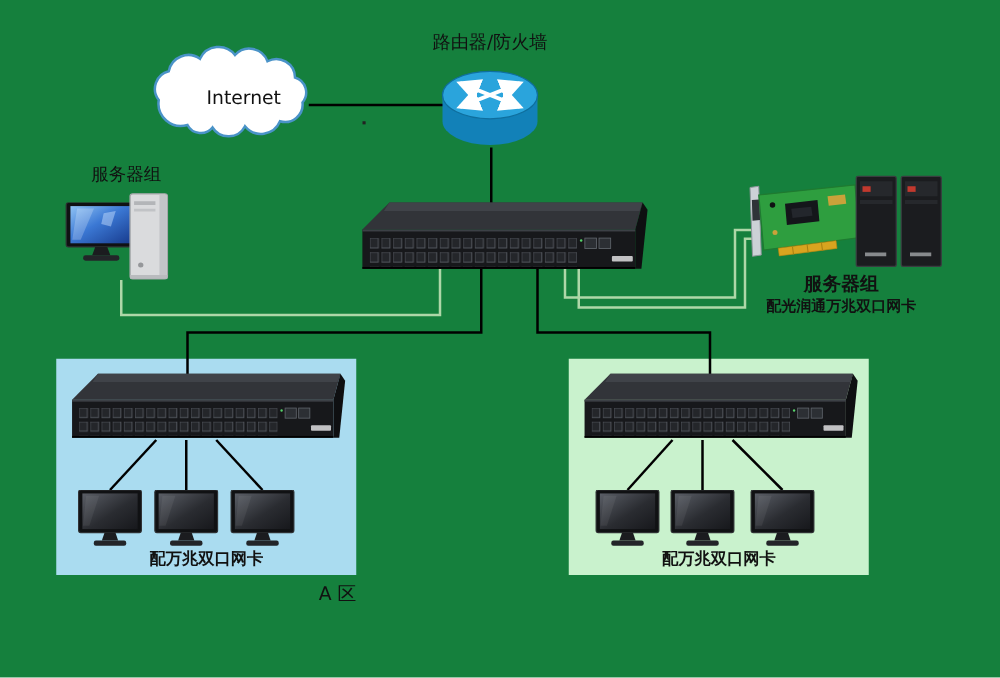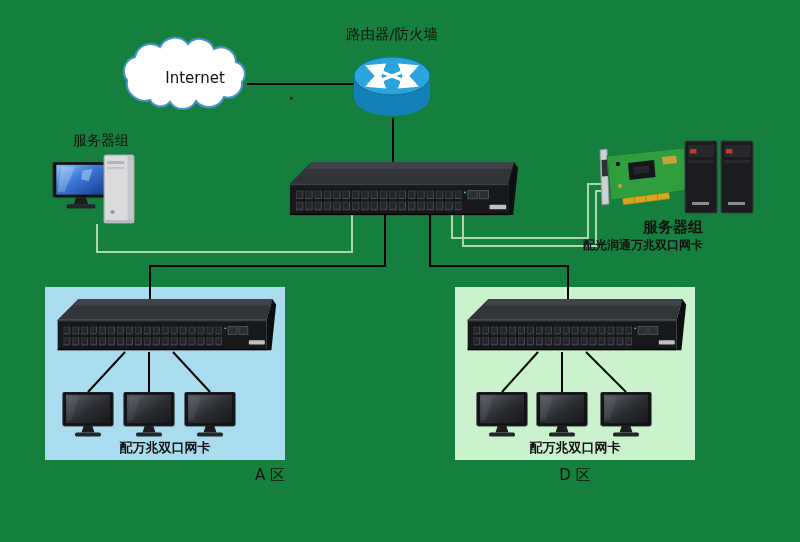--- a/index.html
+++ b/index.html
@@ -17,21 +17,21 @@
     position: absolute;
     text-align: center;
     line-height: 1.2;
     white-space: nowrap;
     color: #111;
   }
   .lbl-router      { left: 317px; top: 26px;  width: 150px; font-size: 14.5px; }
   .lbl-internet    { left: 153px; top: 69px;  width: 84px;  font-size: 15px; }
   .lbl-other       { left: 45px;  top: 132px; width: 112px; font-size: 14px; }
   .lbl-srvgrp      { left: 620px; top: 218px; width: 106px; font-size: 15px; font-weight: bold; }
-  .lbl-srvnote     { left: 564px; top: 238px; width: 158px; font-size: 12px; font-weight: bold; }
+  .lbl-srvnote     { left: 594px; top: 238px; width: 158px; font-size: 12px; font-weight: bold; }
   .lbl-zone-a-note { left: 55px;  top: 440px; width: 220px; font-size: 13px; font-weight: bold; }
   .lbl-zone-d-note { left: 465px; top: 440px; width: 220px; font-size: 13px; font-weight: bold; }
   .lbl-zone-a-name { left: 45px;  top: 466px; width: 240px; font-size: 15px; text-align: right; }
   .lbl-zone-d-name { left: 455px; top: 466px; width: 240px; font-size: 15px; }
   svg { display: block; }
 </style>
 </head>
 <body>
 
 <div class="canvas">
@@ -184,14 +184,13 @@
   </svg>
 
   <div class="lbl lbl-router">路由器/防火墙</div>
   <div class="lbl lbl-internet">Internet</div>
   <div class="lbl lbl-other">服务器组</div>
   <div class="lbl lbl-srvgrp">服务器组</div>
   <div class="lbl lbl-srvnote">配光润通万兆双口网卡</div>
   <div class="lbl lbl-zone-a-note">配万兆双口网卡</div>
   <div class="lbl lbl-zone-d-note">配万兆双口网卡</div>
   <div class="lbl lbl-zone-a-name">A 区</div>
-  <div class="lbl lbl-zone-d-name">D 区</div>
 </div>
 
 </body></html>

